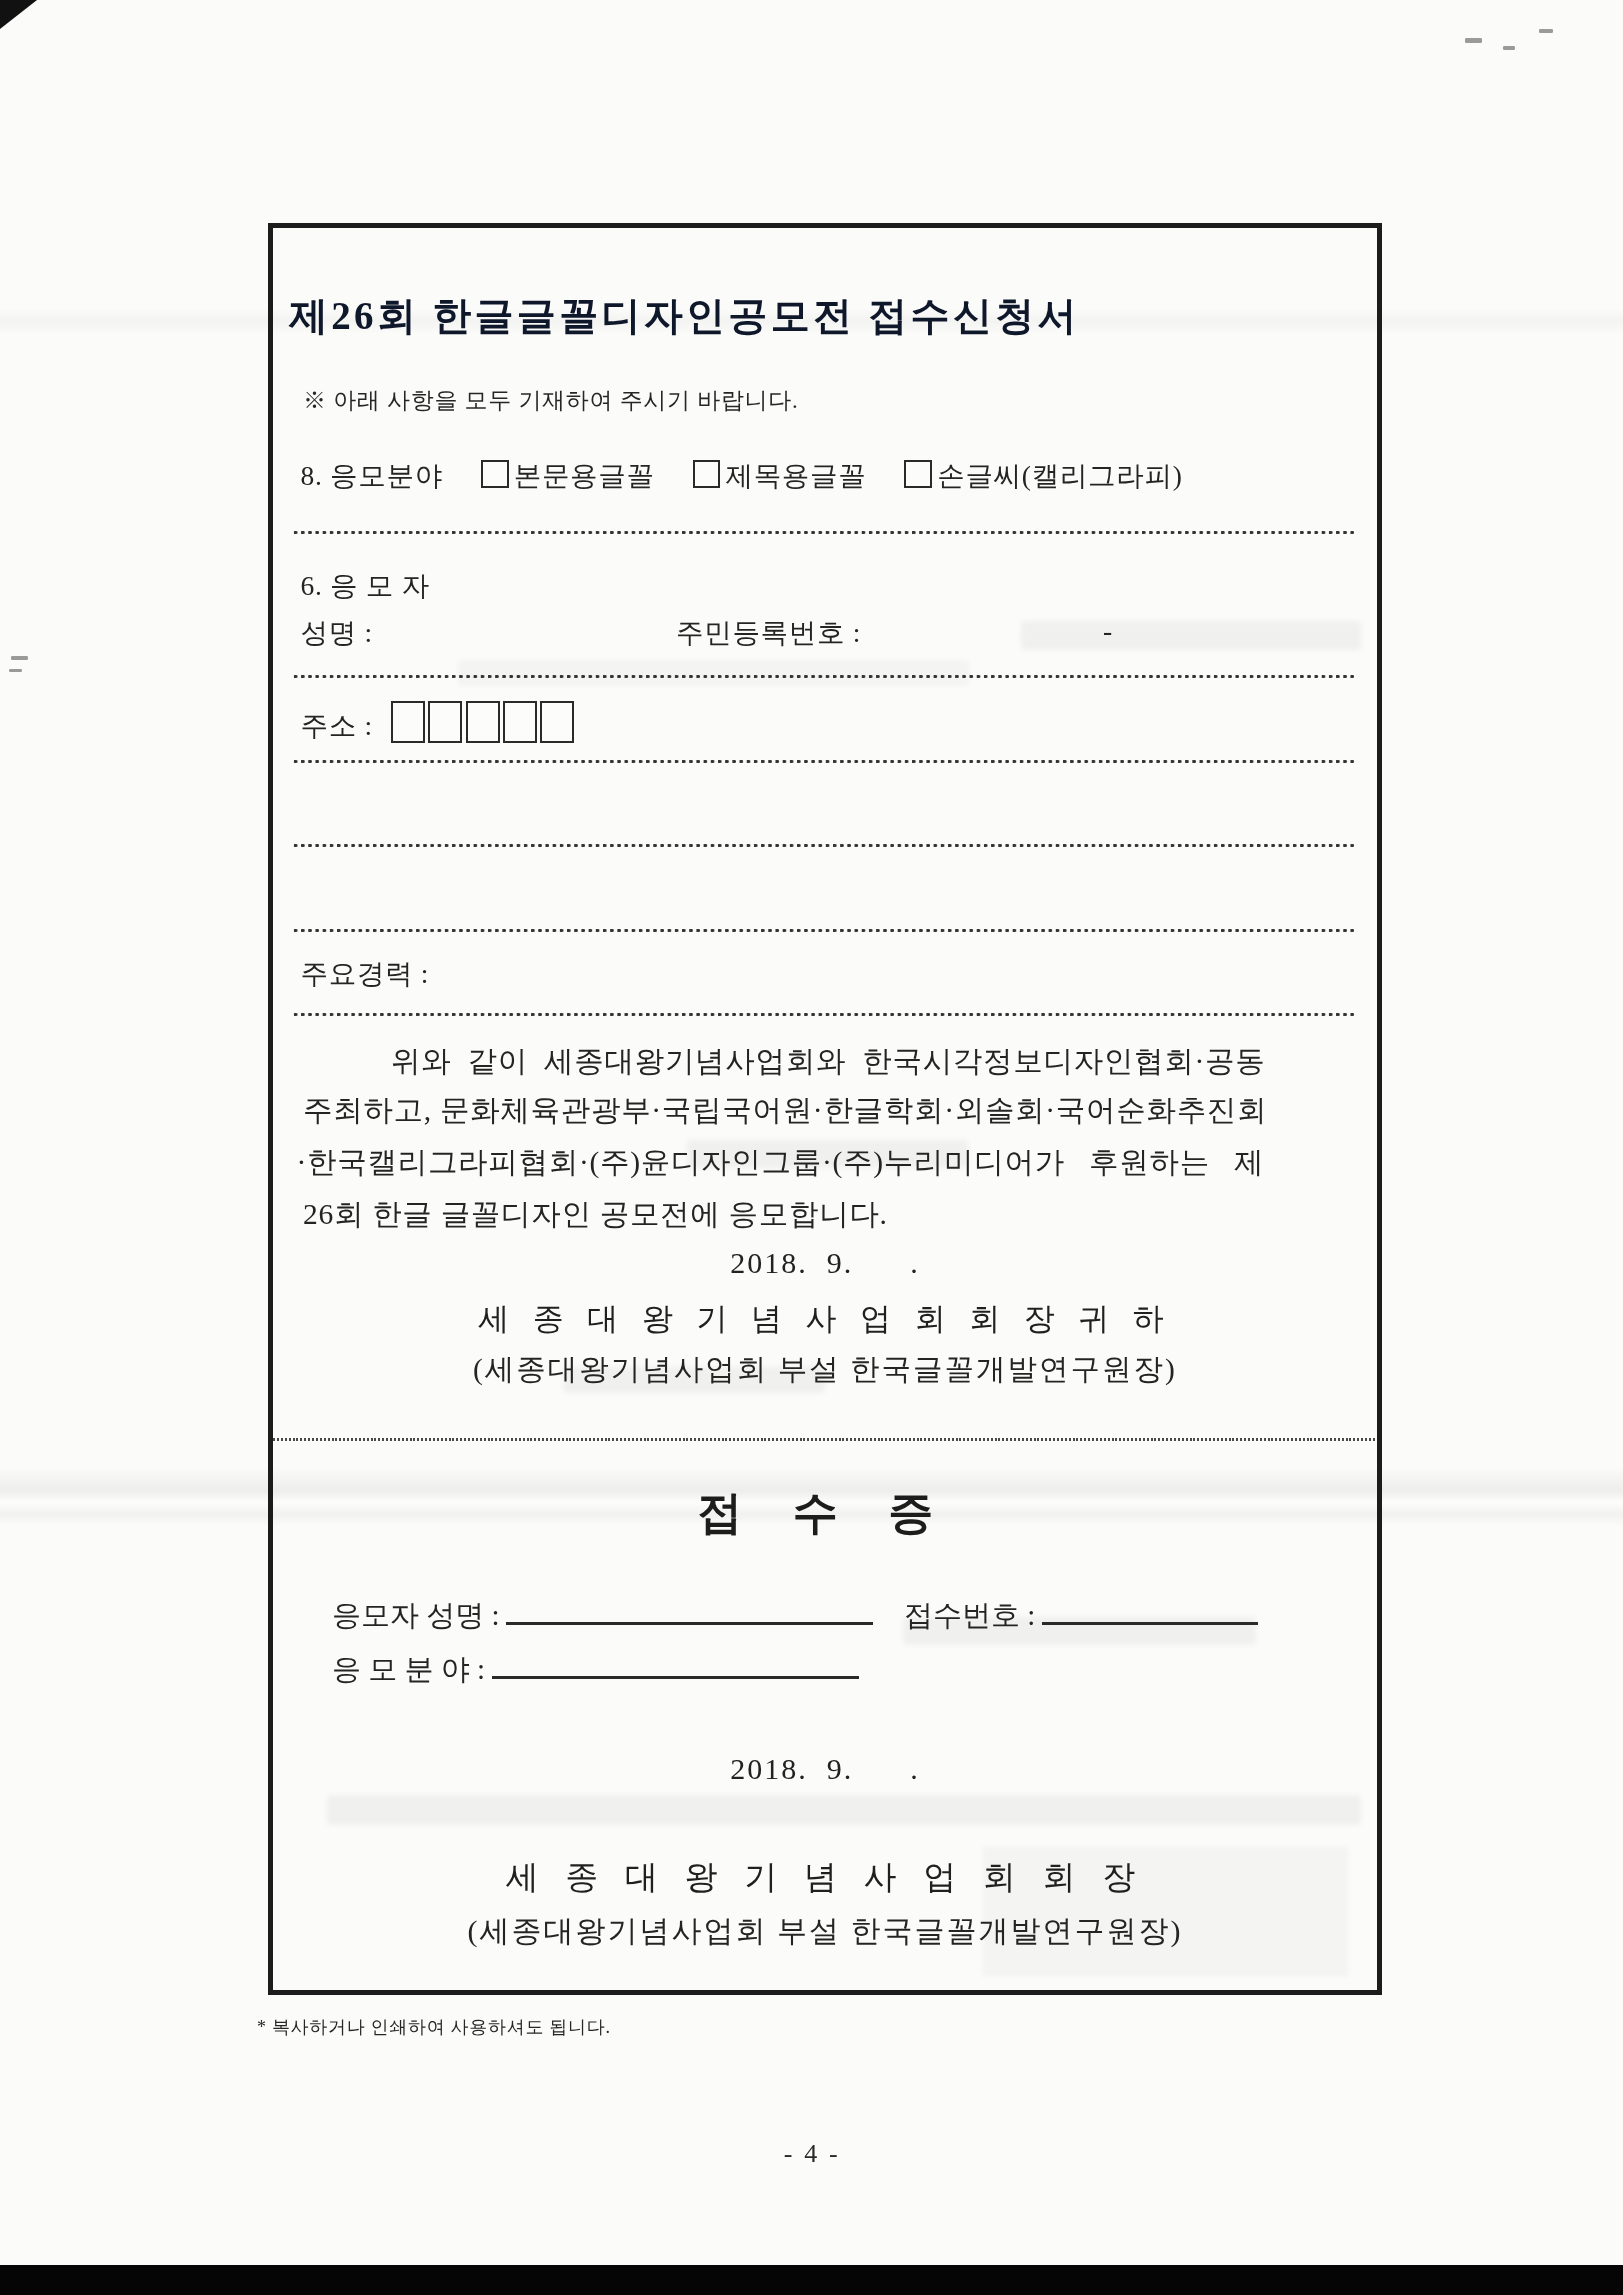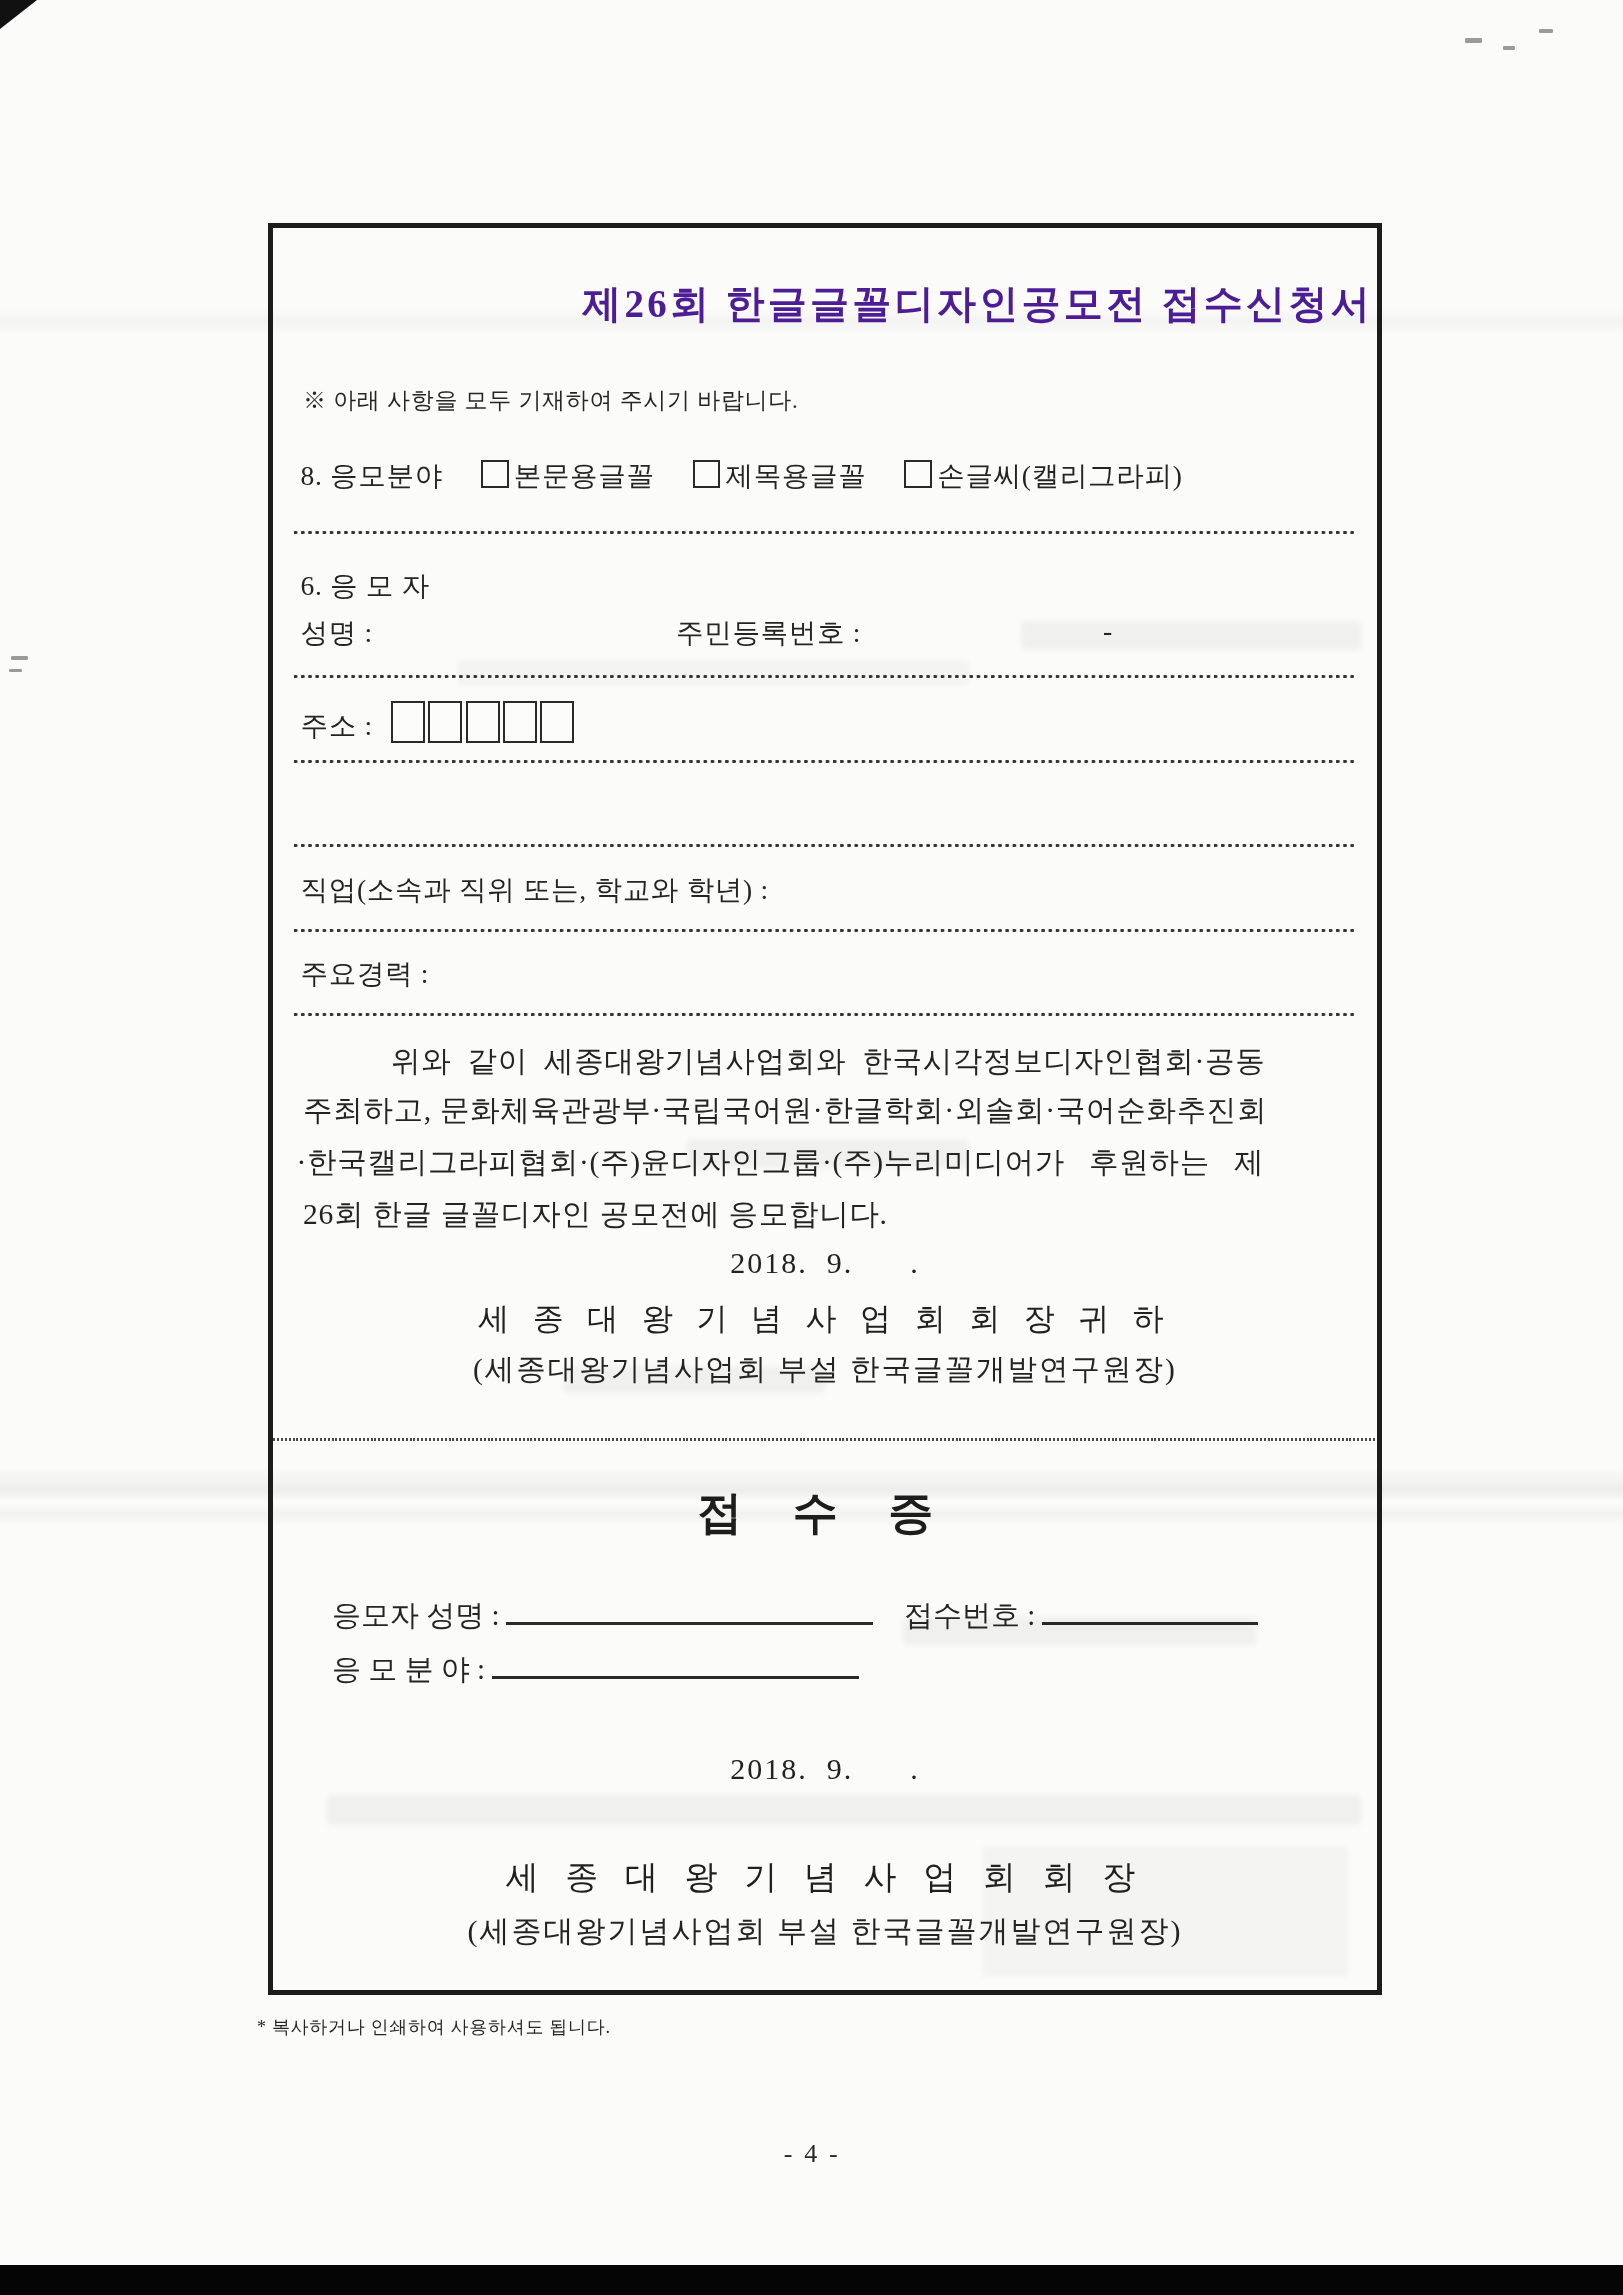--- a/index.html
+++ b/index.html
@@ -15,23 +15,23 @@
     position:absolute;
     left:268px;top:223px;
     width:1104px;height:1762px;
     border:5.2px solid #1c1c1c;
     background:transparent;
   }
   .abs{position:absolute;}
   .center{left:0;right:0;text-align:center;}
   .pre{white-space:pre;}
   .form-title{
-    top:45px;left:0;right:0;text-align:right;
-    font-size:39px;font-weight:bold;letter-spacing:3.3px;color:#4c1d95;
-    margin:4px;
+    top:45px;left:0;right:0;text-align:left;
+    font-size:39px;font-weight:bold;letter-spacing:3.3px;color:#0f172a;
+    margin:16px;
   }
   .instruction{top:157px;left:30px;font-size:23px;letter-spacing:0.7px;color:#262626;}
   .row{font-size:27.5px;color:#242424;letter-spacing:0.7px;}
   .sec1{top:230px;left:27.5px;right:19.6px;}
   .sec1 .opt{margin-left:38px;white-space:nowrap;}
   .checkbox{
     display:inline-block;width:23.6px;height:23.6px;
     border:2px solid #2a2a2a;vertical-align:-2.6px;margin-right:5.2px;
     background:#fcfcfa;
   }
@@ -159,21 +159,20 @@
 
     <div class="abs row addrrow">
       <span>주소 :</span><span class="boxes"><span class="addr-box"></span><span class="addr-box"></span><span class="addr-box"></span><span class="addr-box"></span><span class="addr-box"></span></span>
     </div>
 
     <div class="abs dotted dot3"></div>
 
 
     <div class="abs dotted dot4"></div>
 
-    <div class="abs row jobrow">직업(소속과 직위 또는, 학교와 학년) :</div>
 
     <div class="abs dotted dot5"></div>
 
     <div class="abs row careerrow">주요경력 :</div>
 
     <div class="abs dotted dot6"></div>
 
     <div class="abs decl dl1 pre">위와  같이  세종대왕기념사업회와  한국시각정보디자인협회·공동</div>
     <div class="abs decl dl3 pre">·한국캘리그라피협회·(주)윤디자인그룹·(주)누리미디어가   후원하는   제</div>
     <div class="abs decl dl2 pre">주최하고, 문화체육관광부·국립국어원·한글학회·외솔회·국어순화추진회</div>

